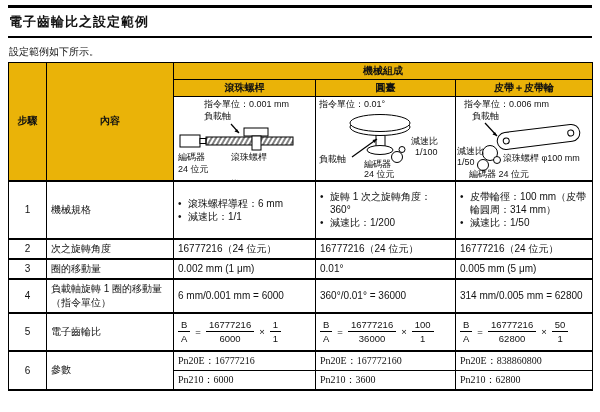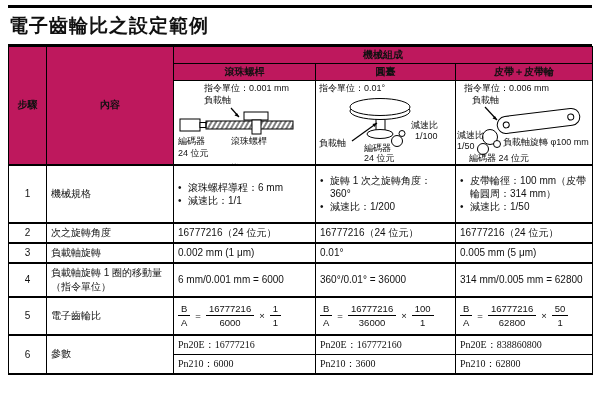--- a/index.html
+++ b/index.html
@@ -5,29 +5,29 @@
   html,body{margin:0;padding:0;}
   body{
     width:600px;height:412px;position:relative;overflow:hidden;
     background:#fff;color:#111;
     font-family:"Liberation Sans","DejaVu Sans",sans-serif;
     -webkit-font-smoothing:antialiased;
   }
   .page{position:absolute;left:8px;top:0;width:584px;}
   .rule-top{height:3px;background:#000;margin-top:5px;}
   .rule-under{height:2px;background:#000;}
-  h1{font-size:19px;font-weight:bold;margin:0;padding:5px 0 5px 1px;letter-spacing:1px;}
+  h1{font-size:13px;font-weight:bold;margin:0;padding:5px 0 5px 1px;letter-spacing:1px;}
   .intro{font-size:10px;margin:7px 0 3px 1px;}
   .bullet-line{font-size:10px;margin:3px 0 7px 6px;}
   .bullet-line .mk{margin-right:5px;}
 
   table{border-collapse:collapse;table-layout:fixed;width:584px;font-size:10px;}
   td{border:1px solid #000;padding:2px 4px;vertical-align:middle;overflow:hidden;}
   td.bb2{border-bottom-width:2px;}
-  td.gray{background:#be185d;}
+  td.gray{background:#eab308;}
   td.hdr{font-weight:bold;text-align:center;padding:1px 2px;}
   td.stepno{text-align:center;}
   td.diagcell{padding:0;vertical-align:top;}
   tr.r1 td{vertical-align:middle;}
 
   .bullets{margin:0;padding:0;list-style:none;line-height:1.3;}
   .bullets li{position:relative;padding-left:10px;}
   .bullets li .mk{position:absolute;left:0;top:0;}
 
   .diag{position:relative;width:100%;height:82px;font-size:9px;line-height:1.15;}
@@ -42,20 +42,21 @@
 
   .pn{white-space:nowrap;font-family:Liberation Serif, serif;}
 </style>
 </head>
 <body>
 
 <div class="page">
   <div class="rule-top"></div>
   <h1>電子齒輪比之設定範例</h1>
   <div class="rule-under"></div>
+  <p class="intro">設定範例如下所示。</p>
 
   <table>
     <colgroup>
       <col style="width:38px">
         <col style="width:127px">
       <col style="width:142px">
         <col style="width:140px">
         <col style="width:137px">
     </colgroup>
 
@@ -150,21 +151,21 @@
             </g>
             <g>
                   <line x1="29" y1="26" x2="41" y2="39" stroke="#000" stroke-width="1.2"></line>
                   <path d="M41 39 l-4.5 -1.5 l2.5 -2.5 z" fill="#000"></path>
                 </g>
           </svg>
           <span style="left:8px;top:2px">指令單位：0.006 mm</span>
           <span style="left:16px;top:14px">負載軸</span>
           <span style="left:1px;top:49px">減速比</span>
           <span style="left:1px;top:60px">1/50</span>
-          <span style="left:47px;top:56px">負載軸旋轉 φ100 mm</span>
+          <span style="left:47px;top:56px">滾珠螺桿 φ100 mm</span>
           <span style="left:13px;top:72px">編碼器 24 位元</span>
         </div>
       </td>
     </tr>
 
     <tr class="r1" style="height:58px">
       <td class="stepno bb2">1</td>
       <td class="bb2">機械規格</td>
       <td class="bb2">
         <ul class="bullets">
@@ -189,21 +190,21 @@
     <tr style="height:17px">
       <td class="stepno bb2">2</td>
       <td class="bb2">次之旋轉角度</td>
       <td class="bb2">16777216（24 位元）</td>
       <td class="bb2">16777216（24 位元）</td>
       <td class="bb2">16777216（24 位元）</td>
     </tr>
 
     <tr style="height:17px">
       <td class="stepno bb2">3</td>
-      <td class="bb2">負載軸旋轉</td>
+      <td class="bb2">圈的移動量</td>
       <td class="bb2">0.002 mm (1 μm)</td>
       <td class="bb2">0.01°</td>
       <td class="bb2">0.005 mm (5 μm)</td>
     </tr>
 
     <tr style="height:29px">
       <td class="stepno bb2">4</td>
       <td class="bb2">
         <div>負載軸旋轉 1 圈的移動量</div>
         <div>（指令單位）</div>

